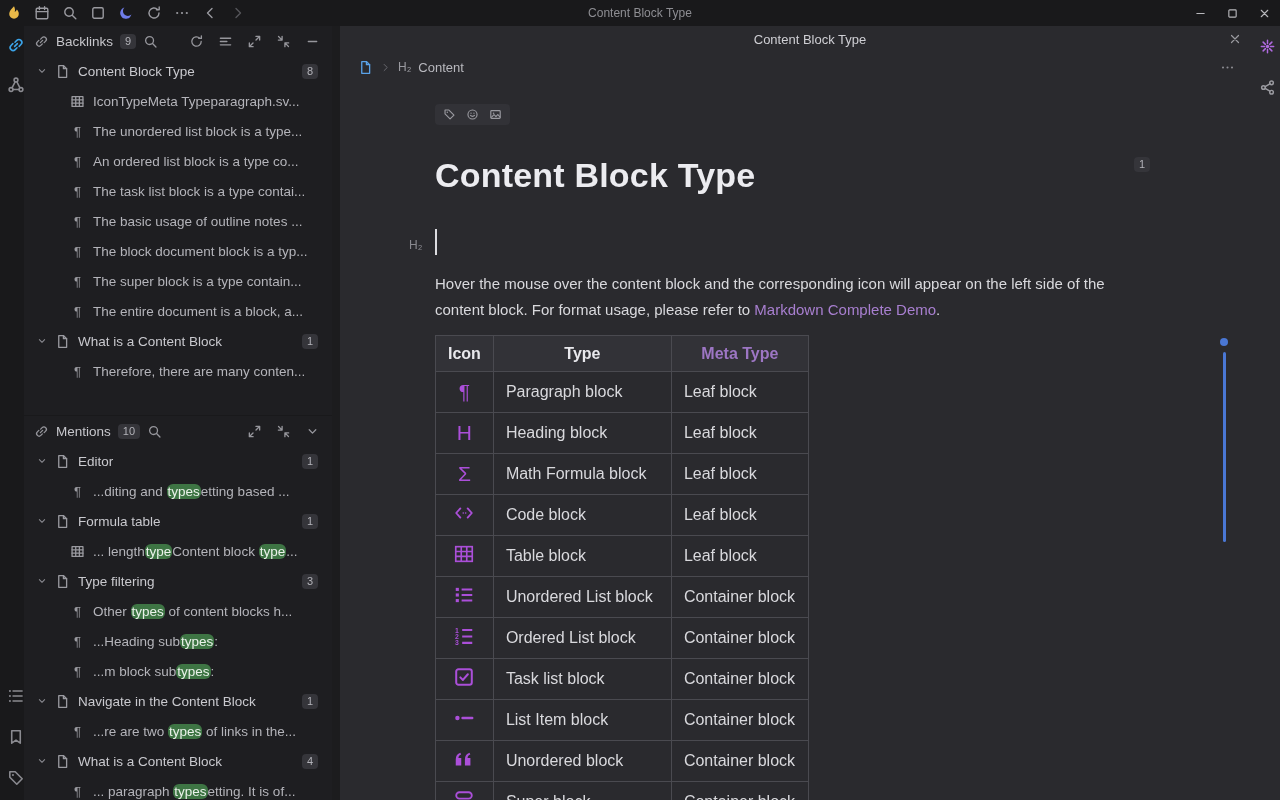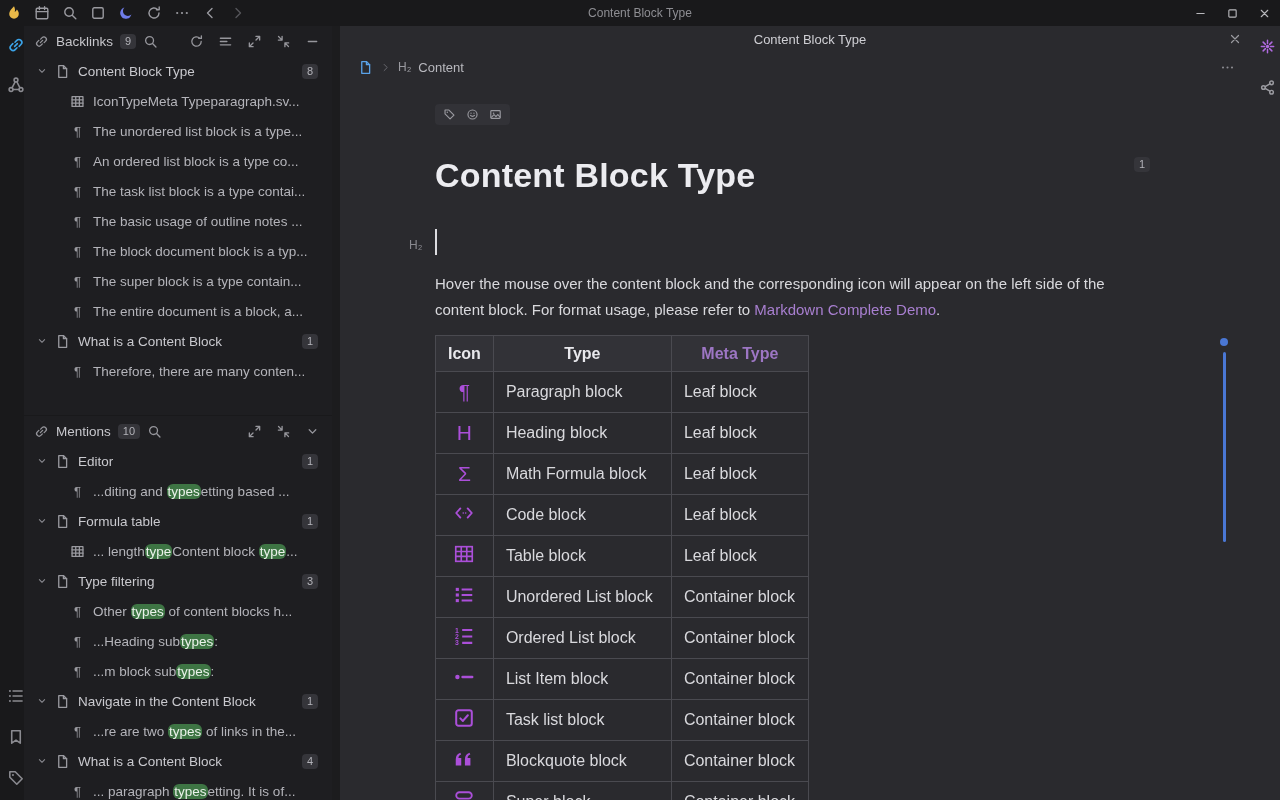--- a/index.html
+++ b/index.html
@@ -614,48 +614,48 @@
                   <text x="2.2" y="8.3" font-size="7.5" font-family="sans-serif" fill="currentColor" stroke="none">1</text>
                   <text x="2.2" y="15.3" font-size="7.5" font-family="sans-serif" fill="currentColor" stroke="none">2</text>
                   <text x="2.2" y="22.3" font-size="7.5" font-family="sans-serif" fill="currentColor" stroke="none">3</text>
                   <path d="M10 5.5H21M10 12.5H21M10 19.5H21"></path>
                 </svg>
               </span></td>
             <td class="type-cell" data-name="type-cell">Ordered List block</td>
             <td class="meta-cell" data-name="meta-cell">Container block</td>
           </tr>
           <tr data-name="table-row">
+            <td class="icon-cell" data-name="icon-cell"><span class="icon cell-icon" data-name="task-list-icon">
+                <svg viewBox="0 0 24 24" fill="none" stroke="currentColor" stroke-width="2.2" stroke-linecap="round" stroke-linejoin="round">
+                  <rect x="3.5" y="3.5" width="17" height="17" rx="2.5"></rect>
+                  <path d="M8 12.4l2.8 2.8 5.4-6.2"></path>
+                </svg>
+              </span></td>
+            <td class="type-cell" data-name="type-cell">Task list block</td>
+            <td class="meta-cell" data-name="meta-cell">Container block</td>
+          </tr>
+          <tr data-name="table-row">
             <td class="icon-cell" data-name="icon-cell"><span class="icon cell-icon" data-name="list-item-icon">
                 <svg viewBox="0 0 24 24" fill="none" stroke="currentColor" stroke-width="2.6" stroke-linecap="round">
                   <circle cx="4.8" cy="12" r="2.4" fill="currentColor" stroke="none"></circle>
                   <path d="M10.4 12H21"></path>
                 </svg>
               </span></td>
             <td class="type-cell" data-name="type-cell">List Item block</td>
-            <td class="meta-cell" data-name="meta-cell">Container block</td>
-          </tr>
-          <tr data-name="table-row">
-            <td class="icon-cell" data-name="icon-cell"><span class="icon cell-icon" data-name="task-list-icon">
-                <svg viewBox="0 0 24 24" fill="none" stroke="currentColor" stroke-width="2.2" stroke-linecap="round" stroke-linejoin="round">
-                  <rect x="3.5" y="3.5" width="17" height="17" rx="2.5"></rect>
-                  <path d="M8 12.4l2.8 2.8 5.4-6.2"></path>
-                </svg>
-              </span></td>
-            <td class="type-cell" data-name="type-cell">Task list block</td>
             <td class="meta-cell" data-name="meta-cell">Container block</td>
           </tr>
           <tr data-name="table-row">
             <td class="icon-cell" data-name="icon-cell"><span class="icon cell-icon" data-name="blockquote-icon">
                 <svg viewBox="0 0 24 24" fill="currentColor" stroke="none">
                   <g transform="rotate(180 12 12)">
                     <path d="M11 5v6.5c0 4-1.9 6.4-5 7.3l-.9-1.9c1.9-.7 2.9-2 3-3.9H5V5zM21 5v6.5c0 4-1.9 6.4-5 7.3l-.9-1.9c1.9-.7 2.9-2 3-3.9H15V5z"></path>
                   </g>
                 </svg>
               </span></td>
-            <td class="type-cell" data-name="type-cell">Blockquote block</td>
+            <td class="type-cell" data-name="type-cell">Unordered block</td>
             <td class="meta-cell" data-name="meta-cell">Container block</td>
           </tr>
           <tr data-name="table-row">
             <td class="icon-cell" data-name="icon-cell"><span class="icon cell-icon" data-name="super-block-icon">
                 <svg viewBox="0 0 24 24" fill="none" stroke="currentColor" stroke-width="2">
                   <rect x="3.5" y="3.5" width="17" height="7" rx="3.5"></rect>
                   <rect x="3.5" y="13.5" width="17" height="7" rx="3.5"></rect>
                 </svg>
               </span></td>
             <td class="type-cell" data-name="type-cell">Super block</td>

